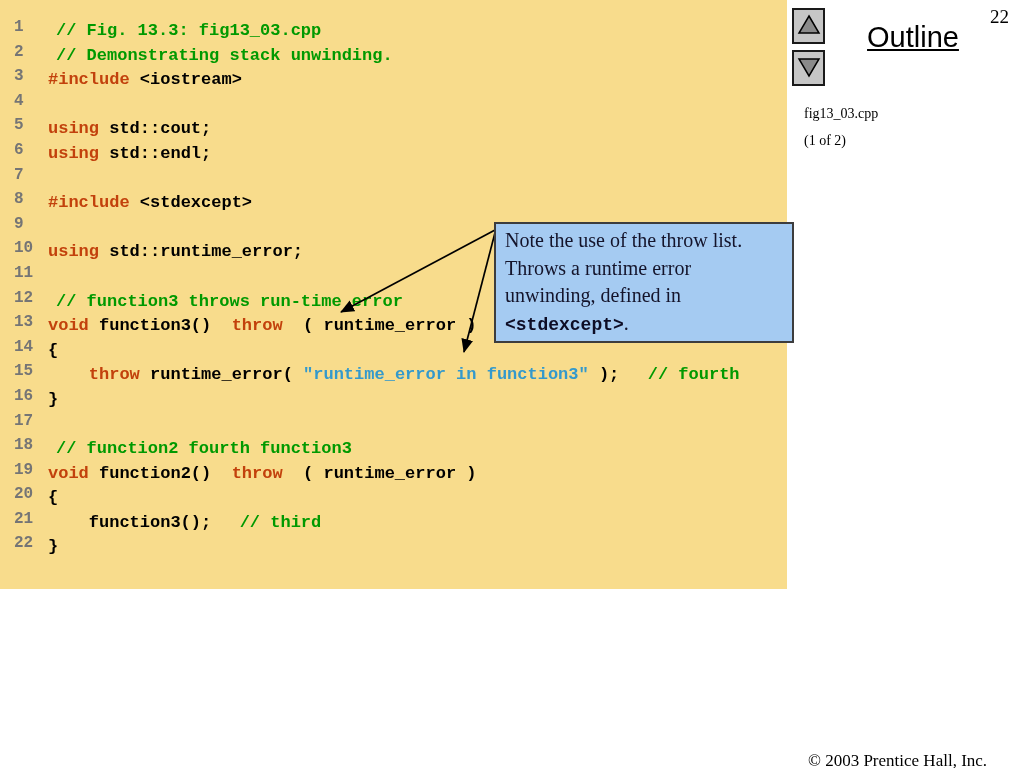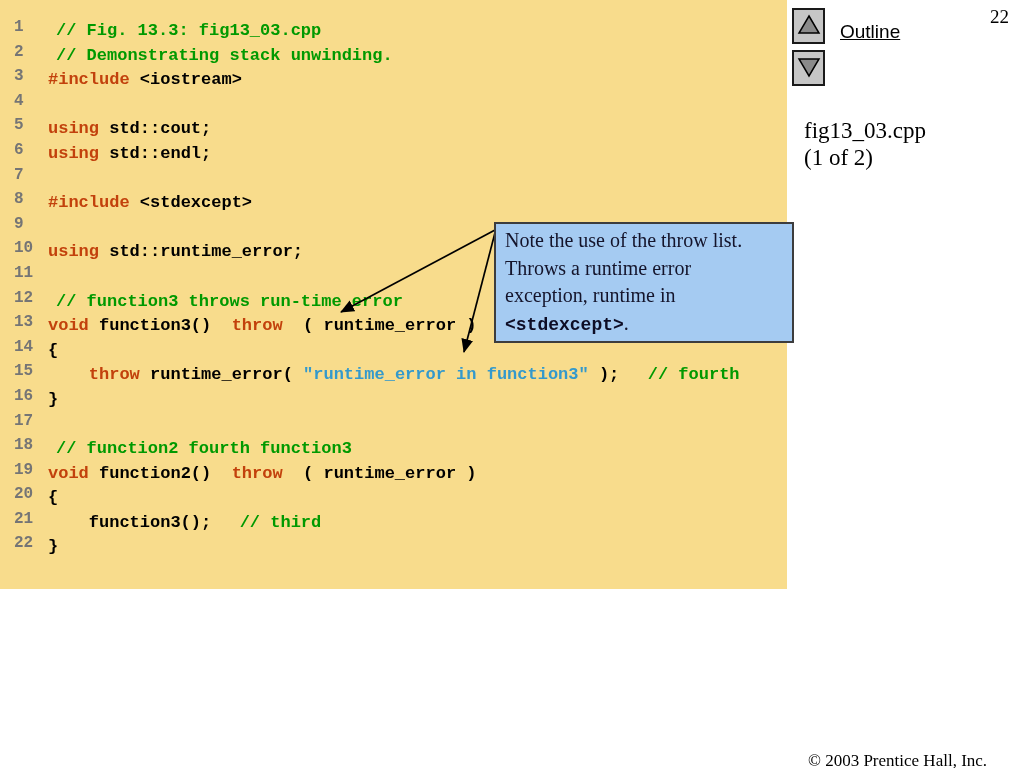--- a/index.html
+++ b/index.html
@@ -39,25 +39,25 @@
     position:absolute; left:792px; width:33px; height:36px;
     background:#C6C6C6; border:2px solid #1a1a1a;
     display:flex; align-items:center; justify-content:center;
     padding:0; cursor:pointer;
   }
   .nav-up { top:8px; }
   .nav-down { top:50px; }
   
   .page-number { position:absolute; left:990px; top:6px; font-size:19px; color:#000; }
   .outline-title {
-    position:absolute; left:840px; top:21px; width:146px; 
-    font-family:"Liberation Sans", sans-serif; font-size:19px; color:#000;
+    position:absolute; left:840px; top:21px; width:146px; text-align:center;
+    font-family:"Liberation Sans", sans-serif; font-size:29px; color:#000;
     text-decoration:underline;
   }
-  .file-info { position:absolute; left:804px; top:117px; font-size:23px; line-height:27px; color:#000; }
+  .file-info { position:absolute; left:804px; top:100px; font-size:14px; line-height:27px; color:#000; }
   .copyright { position:absolute; left:808px; top:713px; font-size:17px; line-height:24.5px; color:#000;margin-top:36px; }
 </style>
 </head>
 <body>
 
 <div class="slide">
 
   <div class="code-panel">
     <div>
         <div class="code-line"><span class="ln">1</span><span class="code-text"><span class="tok-c">// Fig. 13.3: fig13_03.cpp</span></span></div>
@@ -91,21 +91,21 @@
         <path d="M0,0 L14,6 L0,12 z" fill="#000"></path>
       </marker>
     </defs>
     <line x1="495" y1="230" x2="341" y2="312" stroke="#000" stroke-width="1.7" marker-end="url(#ah)"></line>
     <line x1="497" y1="225" x2="464" y2="352" stroke="#000" stroke-width="1.7" marker-end="url(#ah)"></line>
   </svg>
 
   <div class="callout">
     <div>Note the use of the throw list.</div>
     <div>Throws a runtime error</div>
-    <div>exception, runtime in</div>
+    <div>unwinding, defined in</div>
     <div><span class="callout-code">&lt;stdexcept&gt;</span><span>.</span></div>
   </div>
 
   <button class="nav-btn nav-up">
     <span>
       <svg width="24" height="22" viewBox="0 0 24 22">
           <polygon points="12,2 22,19 2,19" fill="#8A8A8A" stroke="#000" stroke-width="1.5"></polygon>
         </svg>
     </span>
   </button>

